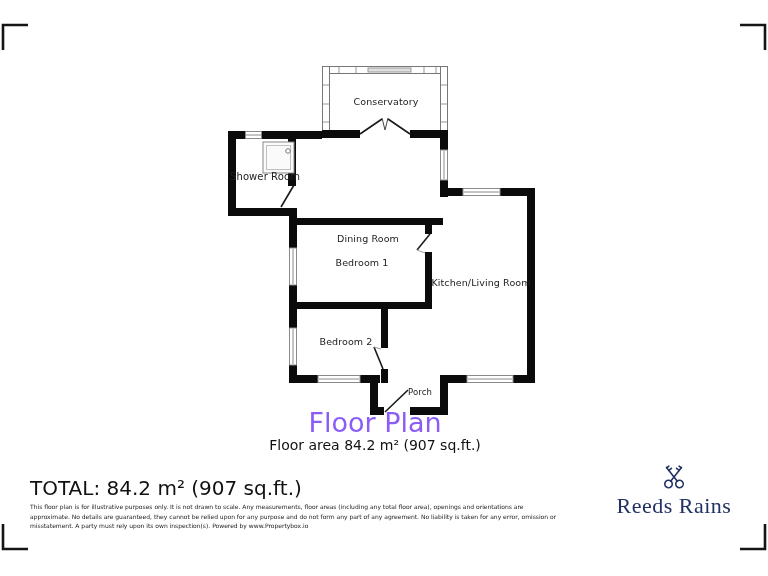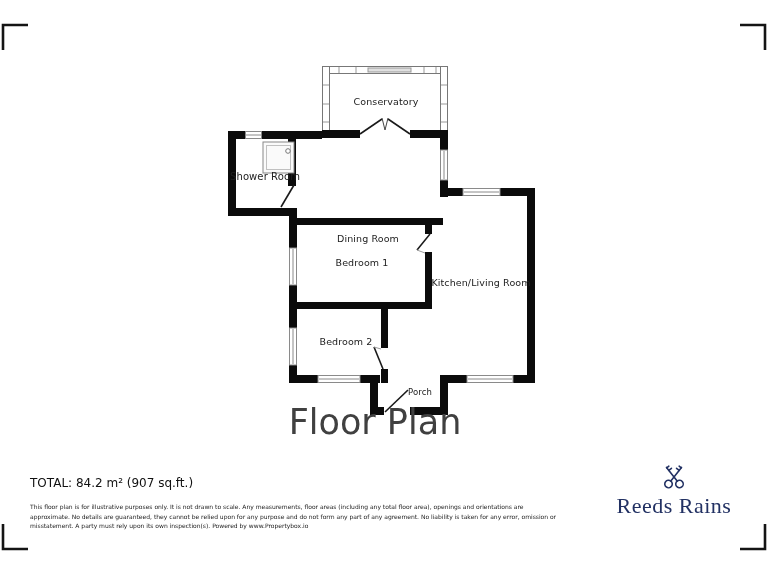--- a/index.html
+++ b/index.html
@@ -9,24 +9,24 @@
   .room-label{position:absolute;transform:translate(-50%,-50%);font-size:9.5px;
               color:#222;white-space:nowrap;letter-spacing:.1px;}
   .lbl-conservatory{left:386px;top:101px;}
   .lbl-shower{left:265px;top:176px;font-size:10px;}
   .lbl-dining{left:368px;top:193px;margin-top:45px;}
   .lbl-bed1{left:362px;top:262px;}
   .lbl-kitchen{left:481px;top:282px;}
   .lbl-bed2{left:346px;top:341px;}
   .lbl-porch{left:404px;top:392px;font-size:8.5px;margin-left:16px;}
   .plan-title{position:absolute;left:375px;top:422px;transform:translate(-50%,-50%);
-              font-size:35px;color:#404040;white-space:nowrap;}
+              font-size:27px;color:#8b5cf6;white-space:nowrap;}
   .plan-subtitle{position:absolute;left:375px;top:445px;transform:translate(-50%,-50%);
               font-size:14px;color:#111;white-space:nowrap;}
-  .total-line{position:absolute;left:30px;top:476px;font-size:12px;color:#111;white-space:nowrap;}
+  .total-line{position:absolute;left:30px;top:476px;font-size:20px;color:#111;white-space:nowrap;}
   .disclaimer{position:absolute;left:30px;top:502px;font-size:6px;line-height:9.5px;
               color:#222;}
   .disclaimer div{white-space:nowrap;}
   .brand{position:absolute;left:592px;top:462px;width:164px;text-align:center;}
   .brand .keys{display:block;margin:0 auto 1px auto;}
   .brand-name{font-family:"Liberation Serif",serif;font-size:22px;color:#223163;
               white-space:nowrap;letter-spacing:.5px;}
 </style>
 </head>
 <body>
@@ -138,20 +138,21 @@
 
   <div class="room-label lbl-conservatory">Conservatory</div>
   <div class="room-label lbl-shower">Shower Room</div>
   <div class="room-label lbl-dining">Dining Room</div>
   <div class="room-label lbl-bed1">Bedroom 1</div>
   <div class="room-label lbl-kitchen">Kitchen/Living Room</div>
   <div class="room-label lbl-bed2">Bedroom 2</div>
   <div class="room-label lbl-porch">Porch</div>
 
   <div class="plan-title">Floor Plan</div>
+  <div class="plan-subtitle">Floor area 84.2 m² (907 sq.ft.)</div>
 
   <div class="total-line">TOTAL: 84.2 m² (907 sq.ft.)</div>
   <div class="disclaimer">
     <div>This floor plan is for illustrative purposes only. It is not drawn to scale. Any measurements, floor areas (including any total floor area), openings and orientations are</div>
     <div>approximate. No details are guaranteed, they cannot be relied upon for any purpose and do not form any part of any agreement. No liability is taken for any error, omission or</div>
     <div>misstatement. A party must rely upon its own inspection(s). Powered by www.Propertybox.io</div>
   </div>
 
   <div class="brand">
     <svg class="keys" width="40" height="30" viewBox="-20 -16 40 32">

